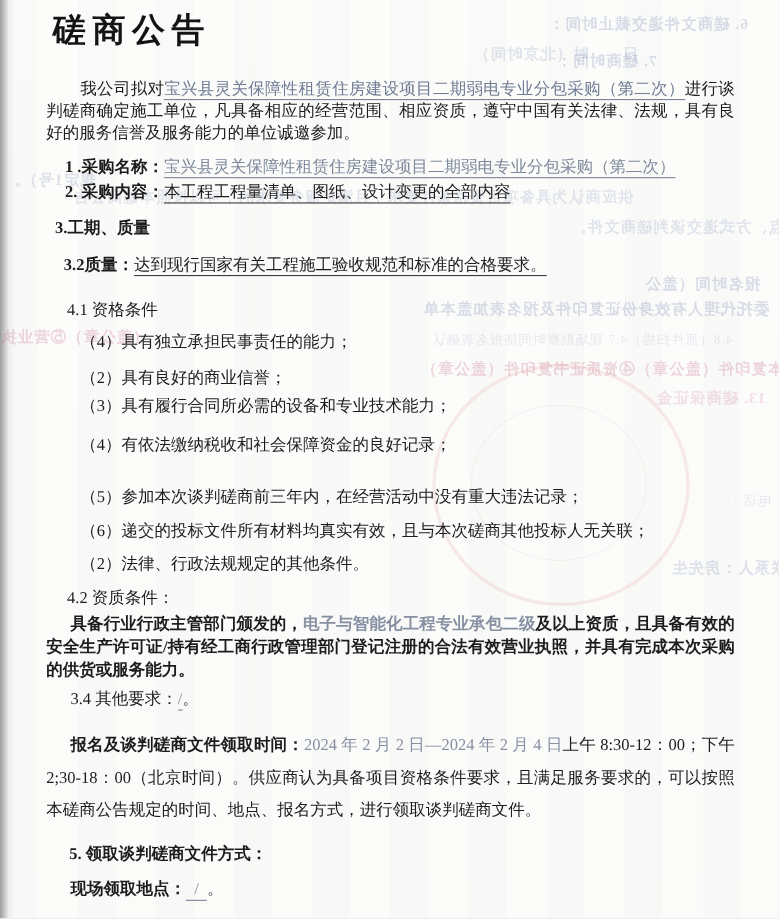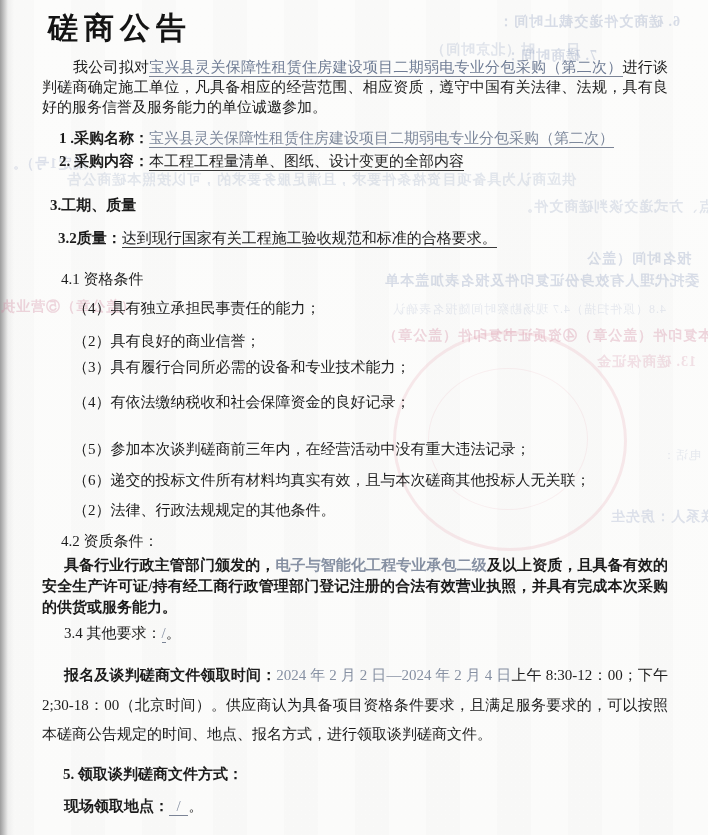--- a/index.html
+++ b/index.html
@@ -38,31 +38,31 @@
   .a13{left:610px;top:508px;color:rgba(100,122,168,.20);}
   .stamp{position:absolute;left:393px;top:331px;width:228px;height:214px;
          border:3px solid rgba(222,128,150,.16);border-radius:50%;}
   .stamp2{position:absolute;left:428px;top:368px;width:158px;height:140px;
          border:1px solid rgba(222,128,150,.10);border-radius:50%;}
   
   .content{position:absolute;inset:0;z-index:2;padding:8px 40px 0 42px;box-sizing:border-box;}
   .title{margin:4px 0 0;text-align:left;font-size:30px;line-height:32px;
          font-weight:bold;letter-spacing:6px;color:#141414;transform:translateX(6px);}
   p,.row{margin:0;font-size:15px;}
-  .intro{margin-top:13px;line-height:20px;text-align:justify;text-indent:31px;}
+  .intro{margin-top:27px;line-height:20px;text-align:justify;text-indent:31px;}
   .row{line-height:18px;white-space:nowrap;}
   .b{font-weight:bold;}
   .gray{color:#7e899c;}
   .gray2{color:#8690a2;}
   .projgray{color:#6f7c94;}
   .u{border-bottom:1px solid #7b8496;padding-bottom:1px;}
   .ub{border-bottom:1px solid #3a3a3a;padding-bottom:1px;}
   .r1{margin-top:12px;padding-left:17px;}
   .r2{margin-top:5px;padding-left:17px;}
-  .r3{margin-top:26px;padding-left:8px;}
+  .r3{margin-top:15px;padding-left:8px;}
   .r31{margin-top:9px;padding-left:16px;}
   .r32{margin-top:15px;padding-left:16px;}
   .r4{margin-top:10px;padding-left:7px;}
   .r41{margin-top:23px;padding-left:19px;font-family:Liberation Serif, serif;}
   .c{padding-left:31px;}
   .c1{margin-top:11px;} .c2{margin-top:15px;} .c3{margin-top:8px;}
   .c4{margin-top:17px;} .c5{margin-top:29px;} .c6{margin-top:13px;} .c7{margin-top:12px;}
   .r42{margin-top:13px;padding-left:19px;}
   .qual{margin-top:5px;line-height:21px;text-align:justify;text-indent:22px;font-weight:bold;}
   .r43{margin-top:6px;padding-left:22px;}

